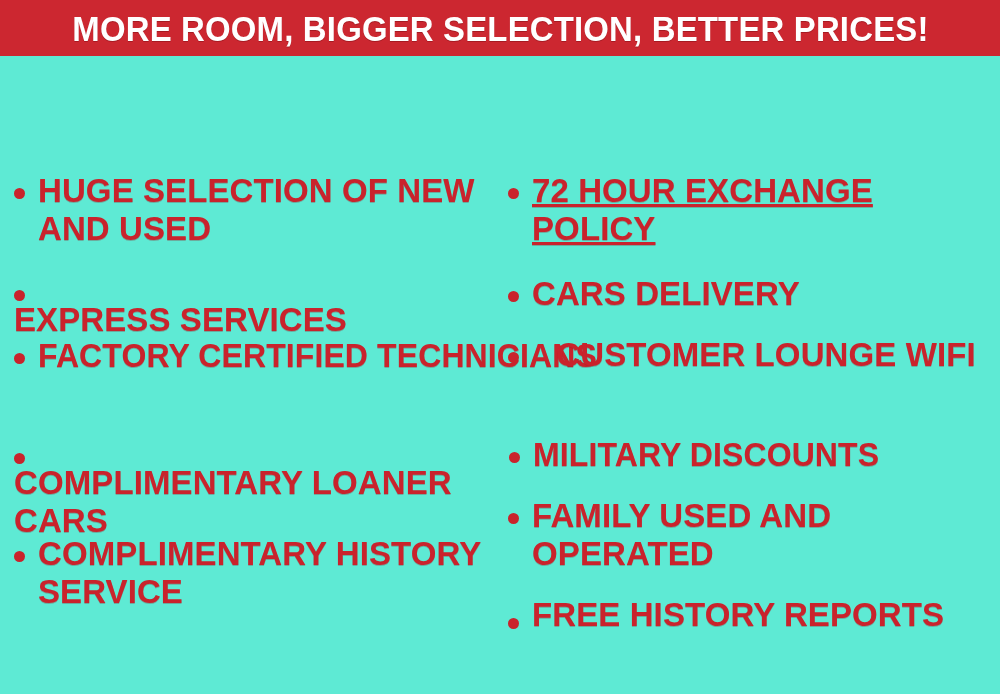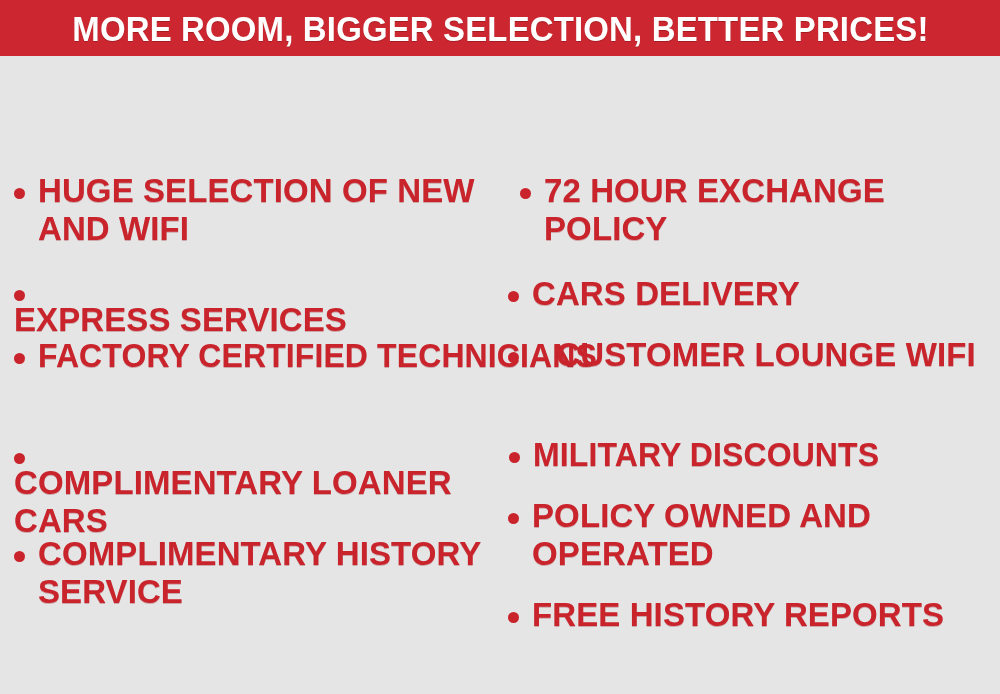--- a/index.html
+++ b/index.html
@@ -7,21 +7,21 @@
     padding: 0;
     background: #ffffff;
   }
   body {
     font-family: "Liberation Sans", sans-serif;
   }
   #poster {
     position: relative;
     width: 1000px;
     height: 694px;
-    background: #e5e5e5;
+    background: #5eead4;
     overflow: hidden;
   }
 
   
   .banner {
     position: absolute;
     left: 0;
     top: 0;
     width: 1000px;
     height: 56px;
@@ -104,26 +104,26 @@
     color: #c9232c;
     text-shadow: 0 1px 0 rgba(150,25,32,0.30);
   }
   
   .col-left  .bullet-item:nth-child(1) { position:absolute; top: 14px;  left:0; right:0; }
   .col-left  .bullet-item:nth-child(2) { position:absolute; top: 116px; left:0; right:0;flex-direction:column; }
   .col-left  .bullet-item:nth-child(3) { position:absolute; top: 179px; left:0; right:0; }
   .col-left  .bullet-item:nth-child(4) { position:absolute; top: 279px; left:0; right:0;flex-direction:column; }
   .col-left  .bullet-item:nth-child(5) { position:absolute; top: 377px; left:0; right:0; }
 
-  .col-right .bullet-item:nth-child(1) { position:absolute; top: 14px;  left:12px; right:0; }
+  .col-right .bullet-item:nth-child(1) { position:absolute; top: 14px;  left:0; right:0;text-decoration:underline; }
   .col-right .bullet-item:nth-child(2) { position:absolute; top: 117px; left:0; right:0; }
   .col-right .bullet-item:nth-child(3) { position:absolute; top: 178px; left:0; right:0;text-align:center; }
   .col-right .bullet-item:nth-child(4) { position:absolute; top: 278px; left:1px; right:0; }
   .col-right .bullet-item:nth-child(5) { position:absolute; top: 339px; left:0; right:0; }
-  .col-right .bullet-item:nth-child(6) { position:absolute; top: 438px; left:0; right:0; }
+  .col-right .bullet-item:nth-child(6) { position:absolute; top: 438px; left:0; right:0;align-items:center; }
 
   
   .squeeze .bullet-label {
     display: inline-block;
     transform: scaleX(0.97);
     transform-origin: left top;
     white-space: nowrap;
   }
 </style>
 </head>
@@ -134,21 +134,21 @@
   <div class="banner">
     <span class="banner-text">MORE ROOM, BIGGER SELECTION, BETTER PRICES!</span>
   </div>
 
 
   <div class="columns">
 
     <div class="col col-left">
       <div class="bullet-item">
         <span class="bullet-dot"></span>
-        <span class="bullet-label">HUGE SELECTION OF NEW AND WIFI</span>
+        <span class="bullet-label">HUGE SELECTION OF NEW AND USED</span>
       </div>
       <div class="bullet-item">
         <span class="bullet-dot"></span>
         <span class="bullet-label">EXPRESS SERVICES</span>
       </div>
       <div class="bullet-item squeeze">
         <span class="bullet-dot"></span>
         <span class="bullet-label">FACTORY CERTIFIED TECHNICIANS</span>
       </div>
       <div class="bullet-item">
@@ -173,21 +173,21 @@
       <div class="bullet-item">
         <span class="bullet-dot"></span>
         <span class="bullet-label">CUSTOMER LOUNGE WIFI</span>
       </div>
       <div class="bullet-item squeeze">
         <span class="bullet-dot"></span>
         <span class="bullet-label">MILITARY DISCOUNTS</span>
       </div>
       <div class="bullet-item">
         <span class="bullet-dot"></span>
-        <span class="bullet-label">POLICY OWNED AND OPERATED</span>
+        <span class="bullet-label">FAMILY USED AND OPERATED</span>
       </div>
       <div class="bullet-item">
         <span class="bullet-dot"></span>
         <span class="bullet-label">FREE HISTORY REPORTS</span>
       </div>
     </div>
 
   </div>
 </div>
 

